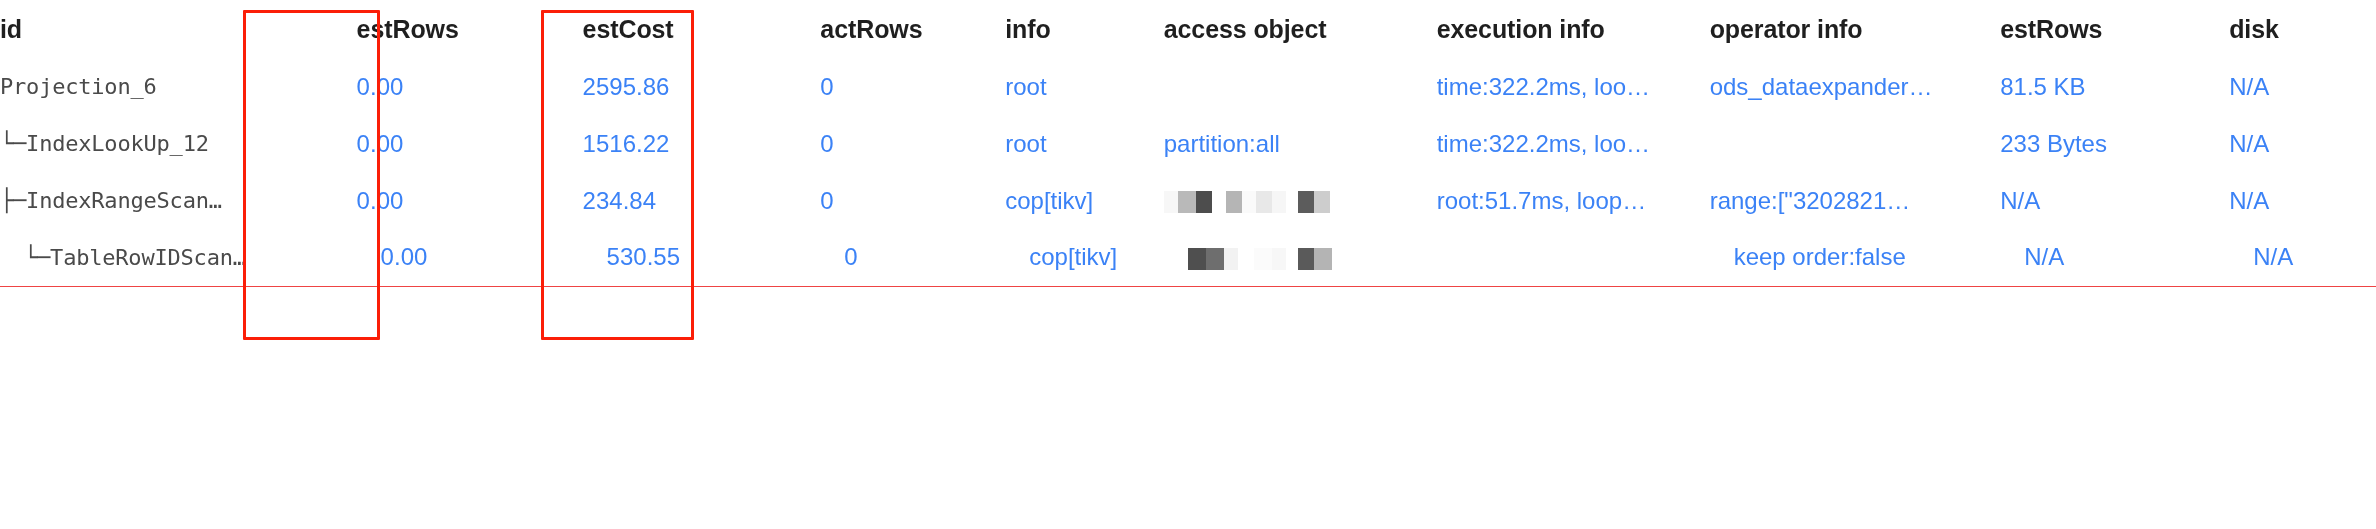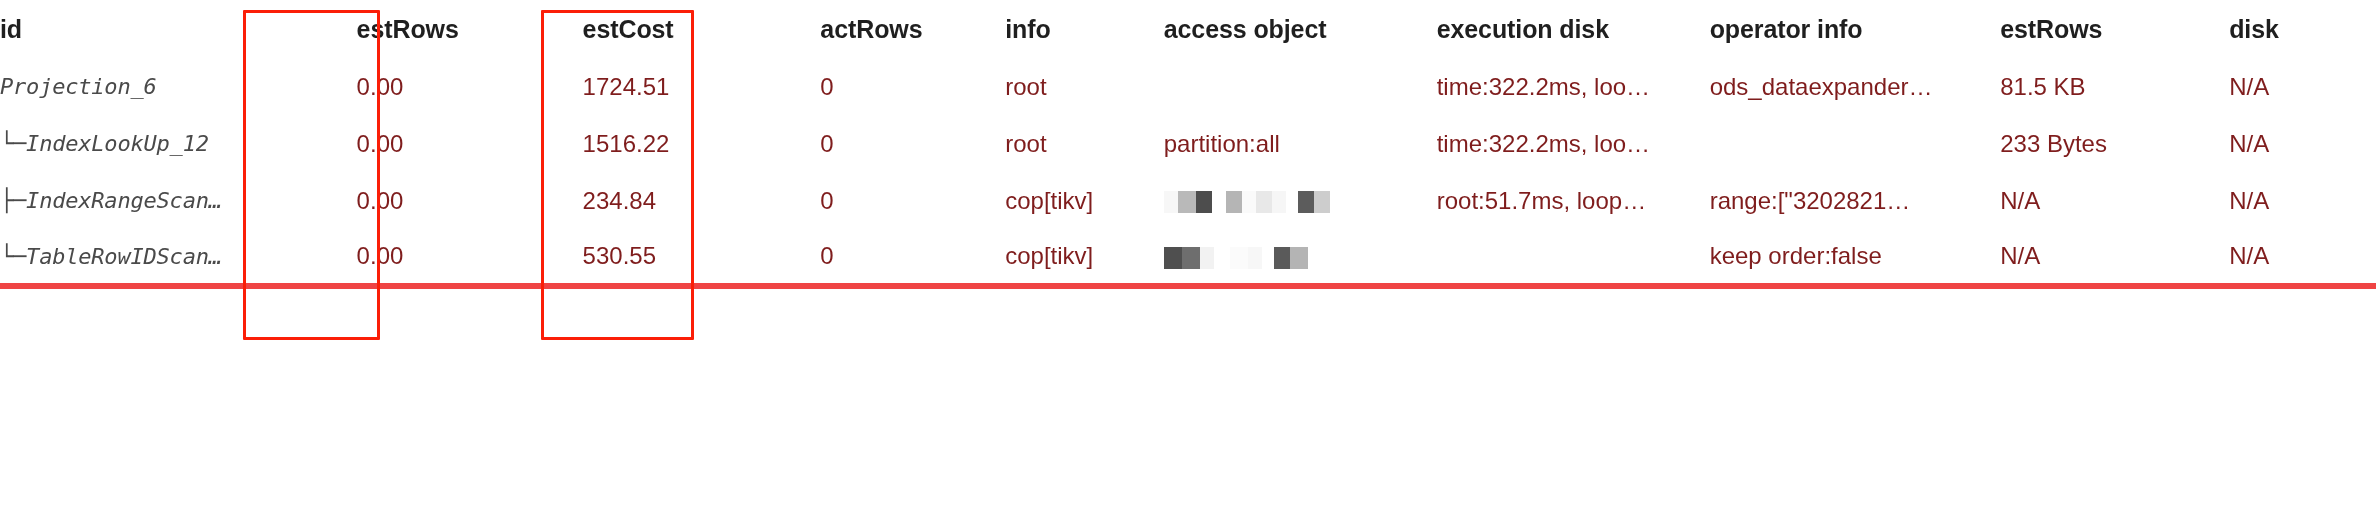--- a/index.html
+++ b/index.html
@@ -49,39 +49,39 @@
     border-bottom: 1px solid #ededed;
     height: 58px;
     box-sizing: border-box;
   }
 
   tbody tr {
     height: 57px;
   }
   tbody td {
     font-size: 24px;
-    color: #7f1d1d;
+    color: #3b82f6;
     white-space: nowrap;
     overflow: hidden;
     padding-left: 18px;
     border-bottom: 1px solid #efefef;
     height: 57px;
     box-sizing: border-box;
   }
   tbody tr:last-child td {
-    border-bottom: 6px solid #ef4444;
+    border-bottom: 1px solid #ef4444;
+    padding-left: 24px;
   }
 
   
   td.col-id {
     font-family: "DejaVu Sans Mono", "Liberation Mono", monospace;
     font-size: 22px;
     color: #4a4a4a;
     letter-spacing: -0.2px;
-    font-style: italic;
   }
 
   
   col.w-id        { width: 243px; }
   col.w-estrows   { width: 154px; }
   col.w-estcost   { width: 162px; }
   col.w-actrows   { width: 126px; }
   col.w-task      { width: 108px; }
   col.w-access    { width: 186px; }
   col.w-exec      { width: 186px; }
@@ -143,31 +143,31 @@
         <col class="w-disk">
     </colgroup>
     <thead>
       <tr>
         <th>id</th>
         <th>estRows</th>
         <th>estCost</th>
         <th>actRows</th>
         <th>info</th>
         <th>access object</th>
-        <th>execution disk</th>
+        <th>execution info</th>
         <th>operator info</th>
         <th>estRows</th>
         <th>disk</th>
       </tr>
     </thead>
     <tbody id="plan-body">
         <tr>
           <td class="col-id">Projection_6</td>
           <td>0.00</td>
-          <td>1724.51</td>
+          <td>2595.86</td>
           <td>0</td>
           <td>root</td>
           <td></td>
           <td>time:322.2ms, loo…</td>
           <td>ods_dataexpander…</td>
           <td>81.5 KB</td>
           <td>N/A</td>
         </tr>
         <tr>
           <td class="col-id">  └─IndexLookUp_12</td>

